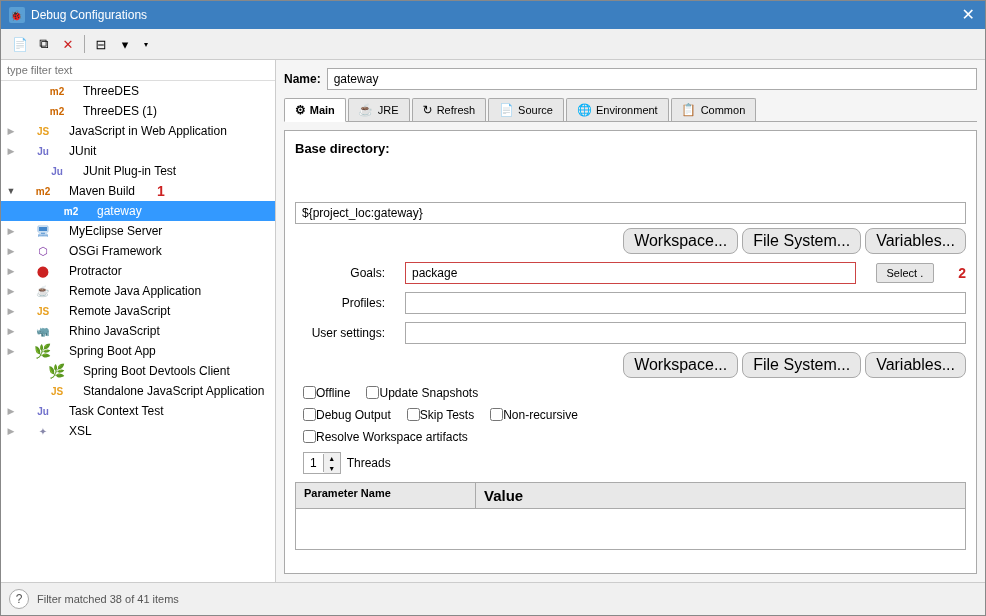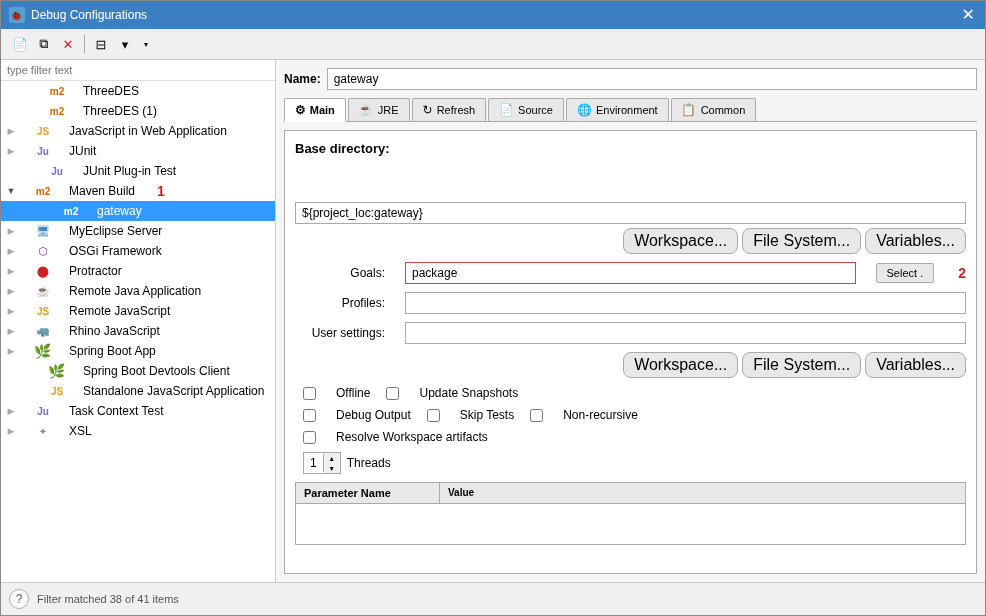--- a/index.html
+++ b/index.html
@@ -304,22 +304,22 @@
       border-radius: 2px;
     }
     .checkboxes-row {
       display: flex;
       align-items: center;
       gap: 16px;
       margin-left: 8px;
     }
     .checkbox-item {
       display: flex;
-      align-items: flex-end;
-      gap: 20px;
+      align-items: flex-start;
+      gap: 0;
       font-size: 12px;
       cursor: pointer;
     }
     .checkbox-input {
       width: 13px;
       height: 13px;
       cursor: pointer;
     }
     .threads-row {
       display: flex;
@@ -363,30 +363,30 @@
     .param-table {
       border: 1px solid #aaa;
       width: 100%;
     }
     .param-table-header {
       display: flex;
       background: #e8e8e8;
       border-bottom: 1px solid #aaa;
     }
     .param-col-name {
-      width: 144px;
+      width: 180px;
       padding: 4px 8px;
       font-size: 11px;
       font-weight: 600;
       border-right: 1px solid #aaa;
     }
     .param-col-val {
       flex: 1;
       padding: 4px 8px;
-      font-size: 10px;
+      font-size: 15px;
       font-weight: 600;
     }
     .param-table-body {
       min-height: 40px;
       background: white;
     }
     .add-btn {
       align-self: flex-end;
       padding: 3px 10px;
       border: 1px solid #aaa;

